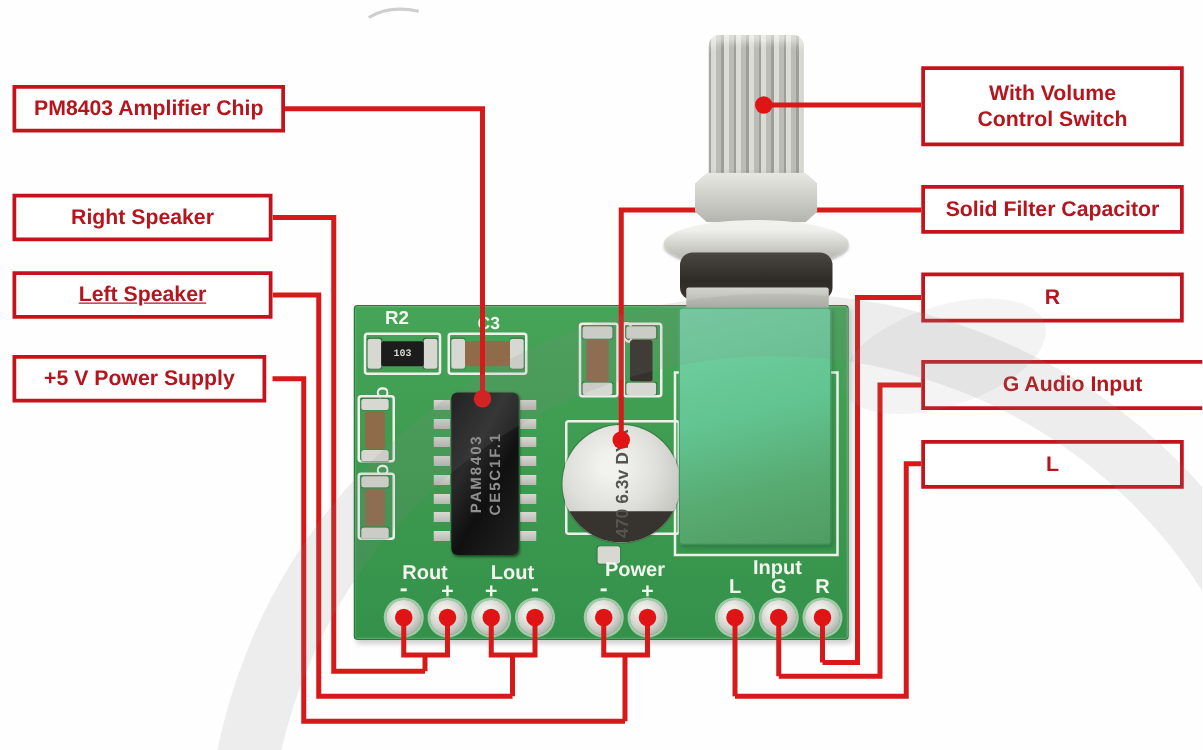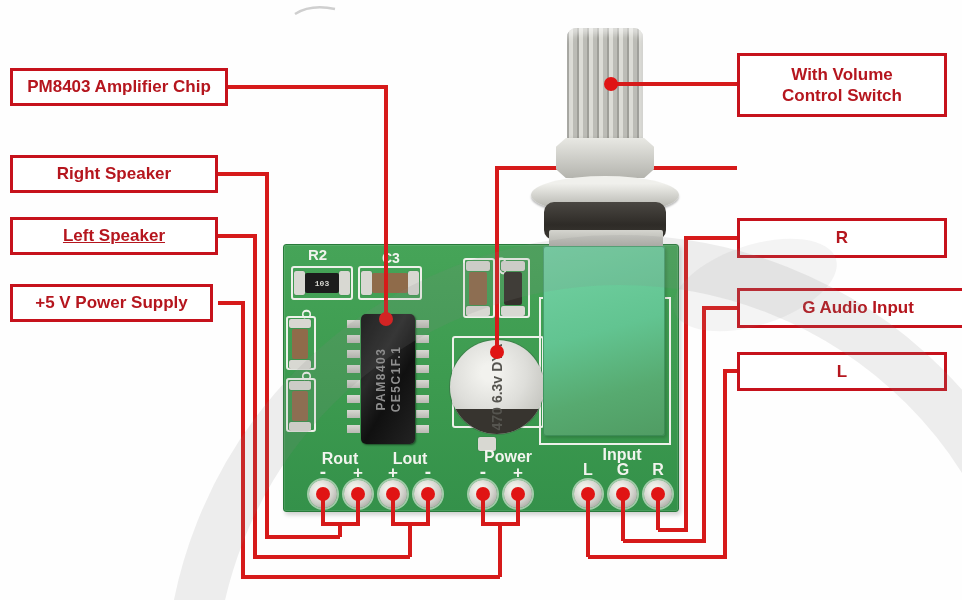--- a/index.html
+++ b/index.html
@@ -207,20 +207,23 @@
   <div class="callout" style="left:10px;top:217px;width:208px;height:38px;text-decoration:underline;">
     <span class="inner">Left Speaker</span>
   </div>
   <div class="callout" style="left:10px;top:284px;width:203px;height:38px;">
     <span class="inner">+5 V Power Supply</span>
   </div>
 
   <div class="callout" style="left:737px;top:53px;width:210px;height:64px;">
     <span class="inner" style="max-width:150px;">With Volume Control Switch</span>
   </div>
+  <div class="callout" style="left:737px;top:148px;width:210px;height:39px;">
+    <span class="inner">Solid Filter Capacitor</span>
+  </div>
   <div class="callout" style="left:737px;top:218px;width:210px;height:40px;">
     <span class="inner">R</span>
   </div>
   <div class="callout" style="left:737px;top:288px;width:242px;height:40px;">
     <span class="inner">G Audio Input</span>
   </div>
   <div class="callout" style="left:737px;top:352px;width:210px;height:39px;">
     <span class="inner">L</span>
   </div>
 

